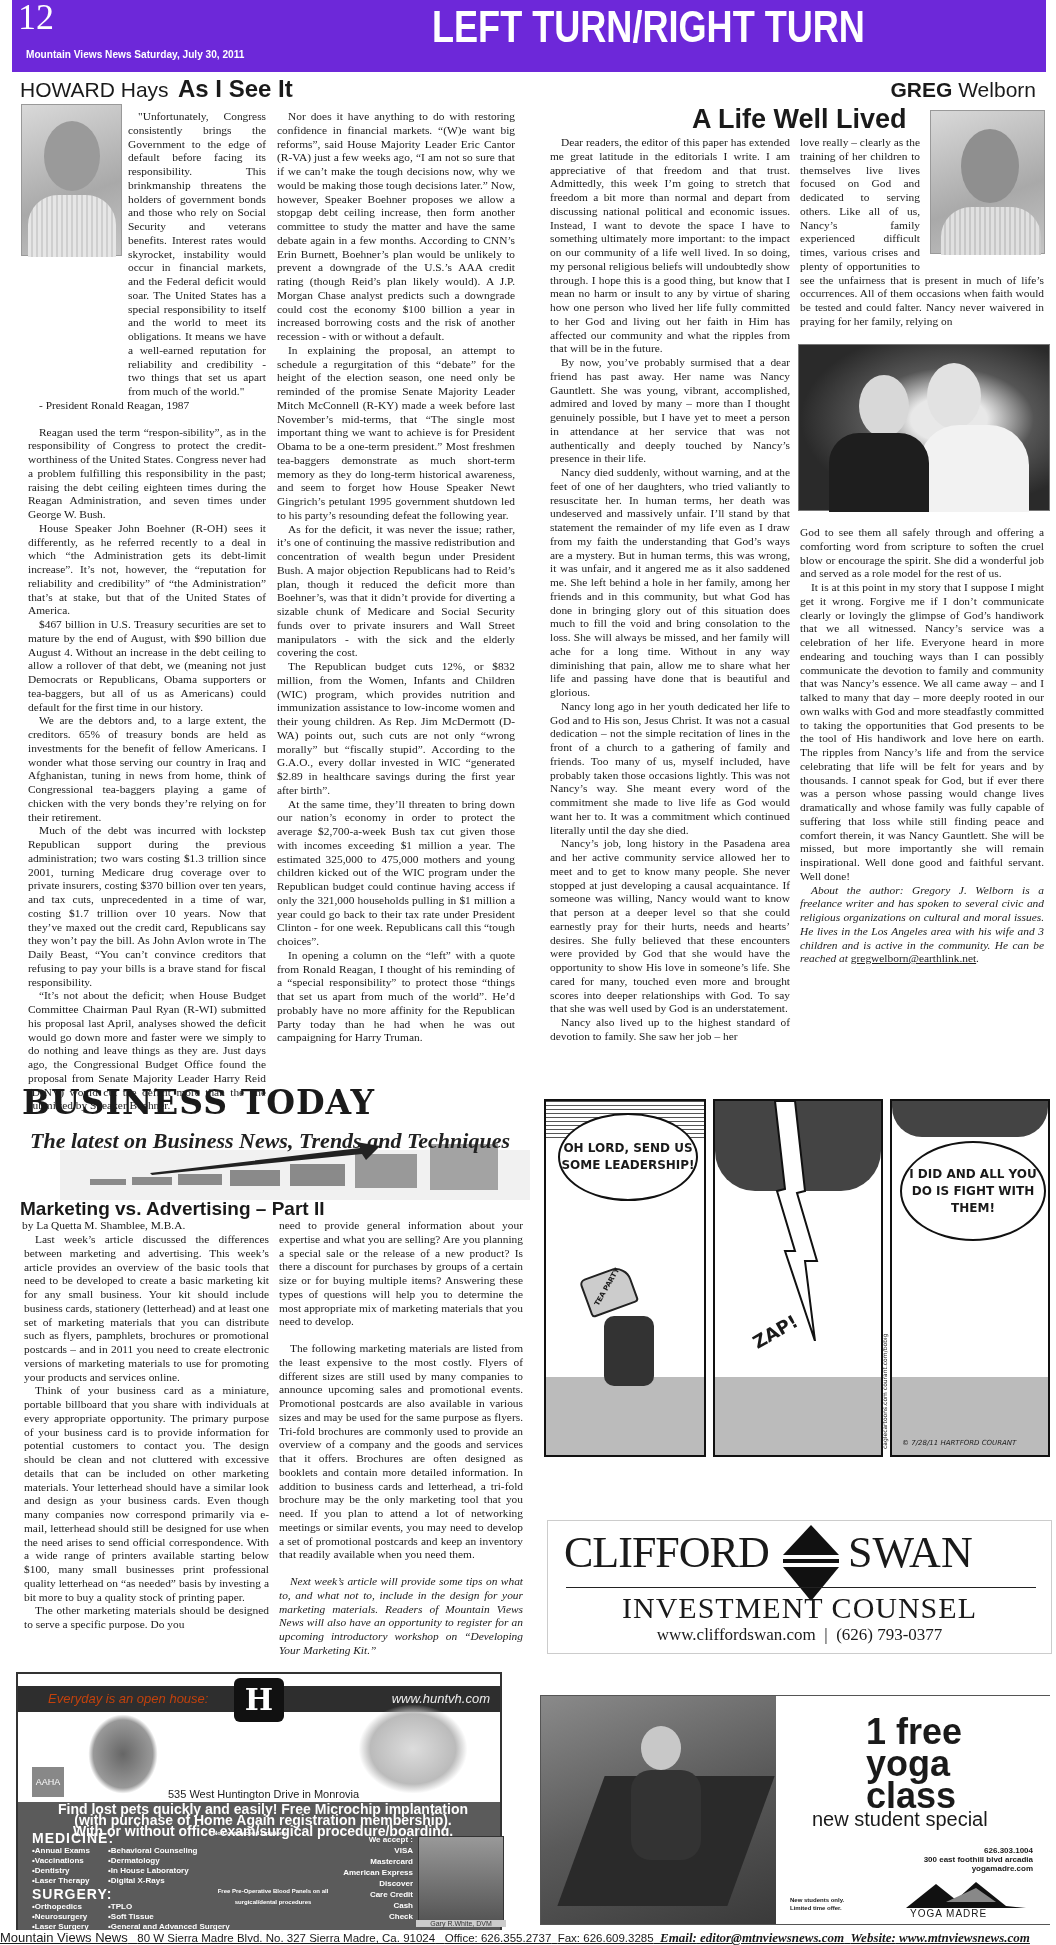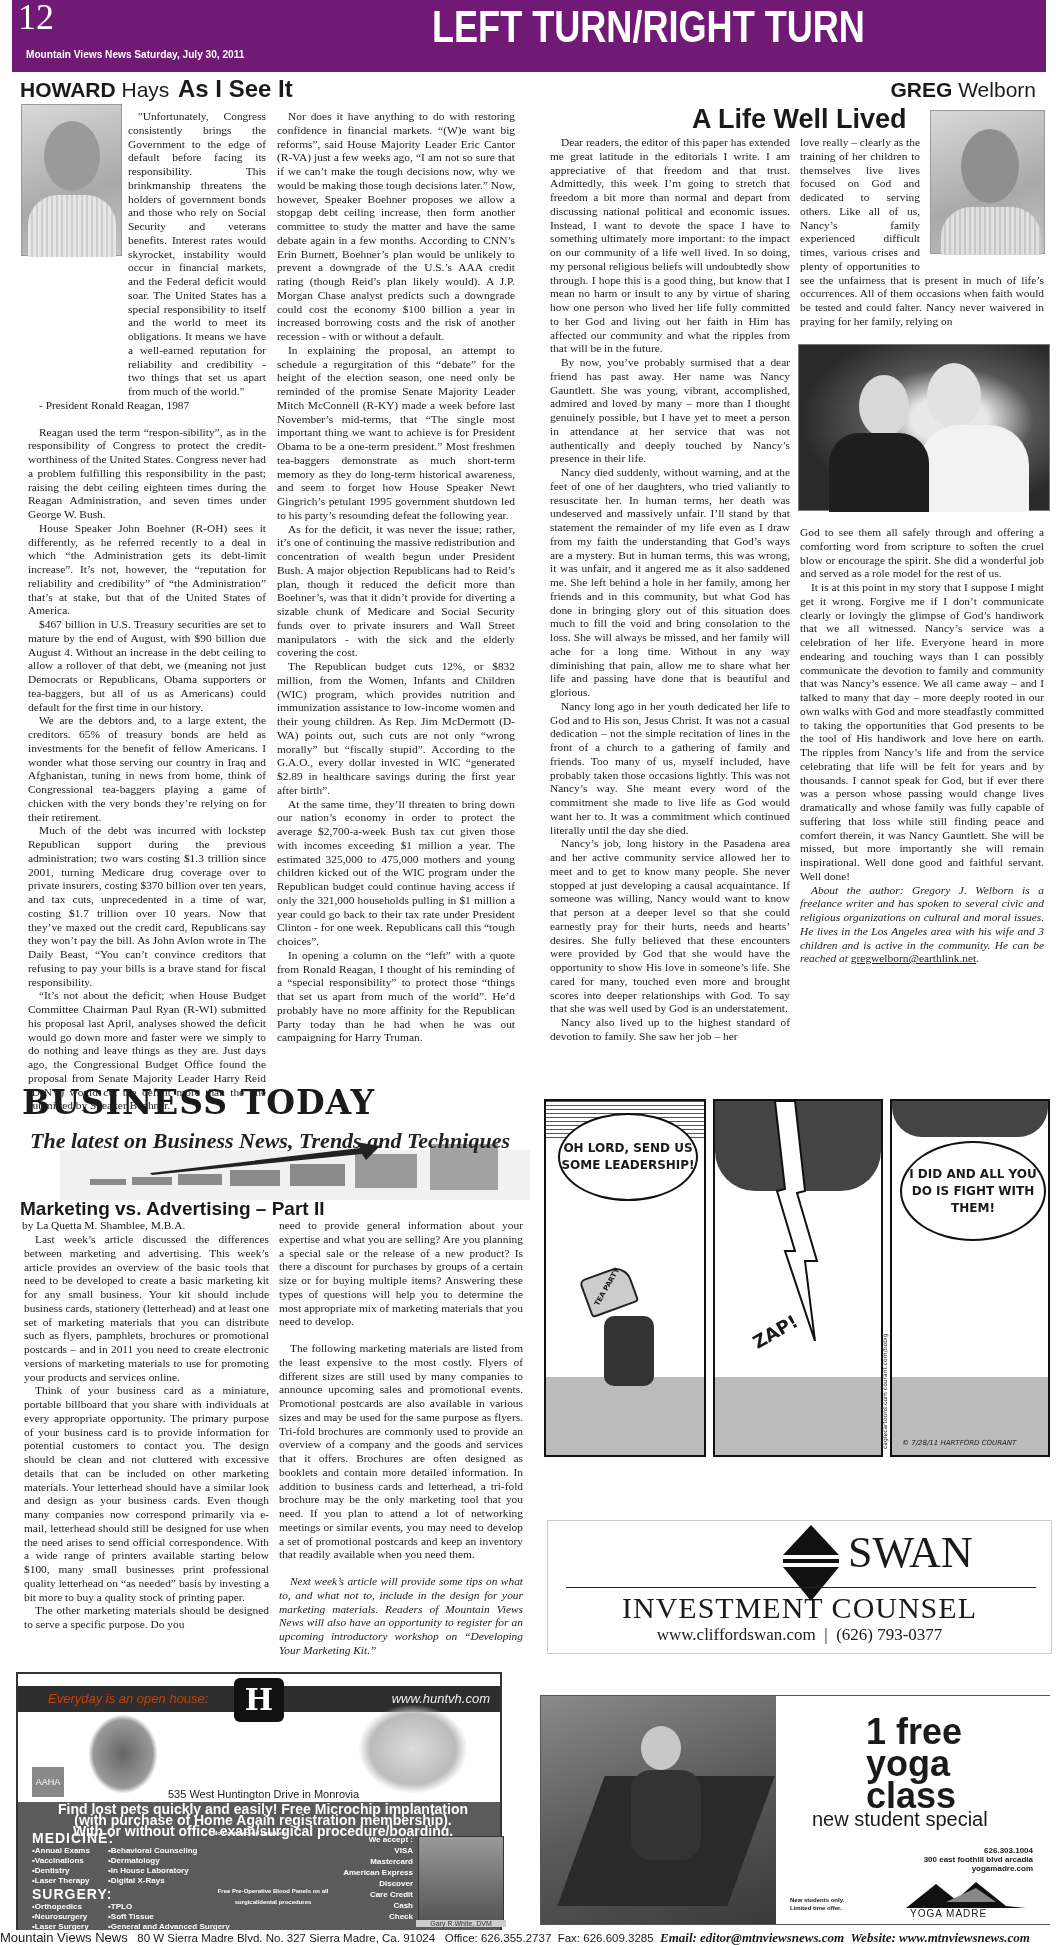--- a/index.html
+++ b/index.html
@@ -1,25 +1,25 @@
 <!DOCTYPE html>
 <html><head>
 <meta charset="utf-8">
 <style>
   * { box-sizing: border-box; margin: 0; padding: 0; }
   body { width: 1056px; height: 1945px; background: #fff; font-family: "Liberation Serif", serif; color: #1a1a1a; position: relative; overflow: hidden; }
   .abs { position: absolute; }
   
-  .masthead { left: 12px; top: 0; width: 1034px; height: 72px; background: #701a75; color: #fff; }
+  .masthead { left: 12px; top: 0; width: 1034px; height: 72px; background: #6d28d9; color: #fff; }
   .page-num { left: 6px; top: -4px; font-size: 36px; font-family: "Liberation Serif", serif; color:#fff; }
   .mast-date { left: 14px; top: 48px; font-family: "Liberation Sans", sans-serif; font-weight: bold; font-size: 11px; color:#fff; transform: scaleX(0.92); transform-origin: left; }
   .mast-title { left: 420px; top: 2px; font-family: "Liberation Sans", sans-serif; font-weight: bold; font-size: 44px; letter-spacing: 0px; color:#fff; transform: scaleX(0.82); transform-origin: left; }
   
   .byline-howard { left: 20px; top: 78px; font-family: "Liberation Sans", sans-serif; font-size: 21px; }
-  .byline-howard b { font-weight: bold; }
+  .byline-howard b { font-weight: normal; }
   .col-title-left { left: 178px; top: 75px; font-family: "Liberation Sans", sans-serif; font-weight: bold; font-size: 24px; }
   .byline-greg { right: 20px; top: 78px; font-family: "Liberation Sans", sans-serif; font-size: 21px; text-align: right; }
   .col-title-right { left: 692px; top: 104px; font-family: "Liberation Sans", sans-serif; font-weight: bold; font-size: 27px; }
   
   .txt { font-size: 11.4px; line-height: 13.75px; text-align: justify; hyphens: auto; }
   .txt p { text-indent: 11px; }
   .txt p.noindent { text-indent: 0; }
   .txt p.gap { margin-top: 13px; }
   .photo { background: linear-gradient(160deg, #d9d9d9, #a9a9a9 60%, #c4c4c4); border: 1px solid #999; }
   .photo-dark { background: radial-gradient(ellipse at 60% 45%, #e8e8e8 0 18%, #555 40%, #2a2a2a 70%); border:1px solid #777; }
@@ -31,21 +31,21 @@
   .biz-head { left: 20px; top: 1198px; font-family: "Liberation Sans", sans-serif; font-weight: bold; font-size: 19px; }
   .biz-by { left: 22px; top: 1219px; font-size: 11.4px; }
   
   .cartoon { left: 540px; top: 1099px; width: 512px; height: 358px; }
   .panel { position:absolute; top:0; height: 358px; border: 2px solid #111; background: #fff; overflow:hidden; }
   .bubble { position:absolute; background:#fff; border:2px solid #111; border-radius: 50%; display:flex; align-items:center; justify-content:center; text-align:center; font-family: "DejaVu Sans", sans-serif; font-weight: bold; font-size: 13px; line-height: 17px; }
   
   .clifford { left: 547px; top: 1520px; width: 505px; height: 134px; border: 1px solid #ccc; text-align:center; }
   .huntington { left: 16px; top: 1672px; width: 486px; height: 258px; border: 2px solid #333; background:#fff; }
   .yoga { left: 540px; top: 1695px; width: 510px; height: 230px; border: 1px solid #555; }
-  .footer { left: 0; top: 1930px; width: 1056px; font-family: "Liberation Sans", sans-serif; font-size: 11.5px; }
+  .footer { left: 0; top: 1930px; width: 1056px; font-family: "Liberation Sans", sans-serif; font-size: 11.5px; text-decoration: underline; }
   .footer .em { font-family: "Liberation Serif", serif; font-style: italic; font-weight: bold; font-size: 13px; }
   .sans { font-family: "Liberation Sans", sans-serif; }
 </style>
 </head>
 <body>
 
 <div class="abs masthead">
   <div class="abs page-num">12</div>
   <div class="abs mast-date">Mountain Views News  Saturday, July 30, 2011</div>
   <div class="abs mast-title">LEFT TURN/RIGHT TURN</div>
@@ -159,20 +159,21 @@
   </div>
   <div class="panel" style="left:350px;width:160px;background:linear-gradient(#fff 0 78%, #bbb 78%);">
     <div style="position:absolute;left:0;top:0;width:100%;height:36px;background:#444;border-radius:0 0 30px 30px;"></div>
     <div class="bubble" style="left:8px;top:40px;width:146px;height:100px;font-size:12px;">I DID AND ALL YOU DO IS FIGHT WITH THEM!</div>
     <div style="position:absolute;left:10px;top:338px;font-size:7px;font-family:'DejaVu Sans',sans-serif;font-style:italic;">© 7/28/11 HARTFORD COURANT</div>
   </div>
   <div style="position:absolute;left:341px;top:350px;transform:rotate(-90deg);transform-origin:left top;font-size:6px;font-family:'DejaVu Sans',sans-serif;white-space:nowrap;">caglecartoons.com   courant.com/bobig</div>
 </div>
 
 <div class="abs clifford">
+  <div style="position:absolute;left:16px;top:6px;font-family:'Liberation Serif',serif;font-size:44px;letter-spacing:-1px;">CLIFFORD</div>
   <svg style="position:absolute;left:235px;top:4px" width="56" height="76" viewBox="0 0 56 76">
       <polygon points="28,0 56,30 0,30" fill="#111"></polygon>
       <rect x="0" y="34" width="56" height="4" fill="#111"></rect>
       <polygon points="0,42 56,42 28,76" fill="#111"></polygon>
     </svg>
   <div style="position:absolute;left:300px;top:6px;font-family:'Liberation Serif',serif;font-size:44px;">SWAN</div>
   <div style="position:absolute;left:18px;top:66px;width:470px;border-top:1px solid #222;"></div>
   <div style="position:absolute;left:0;top:70px;width:100%;font-family:'Liberation Serif',serif;font-size:30px;letter-spacing:1px;">INVESTMENT COUNSEL</div>
   <div style="position:absolute;left:0;top:104px;width:100%;font-family:'Liberation Serif',serif;font-size:17px;"><span>www.cliffordswan.com</span> &nbsp;|&nbsp; <span>(626) 793-0377</span></div>
 </div>

